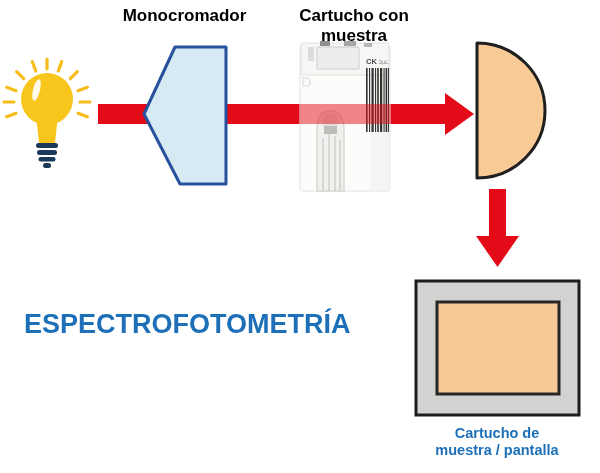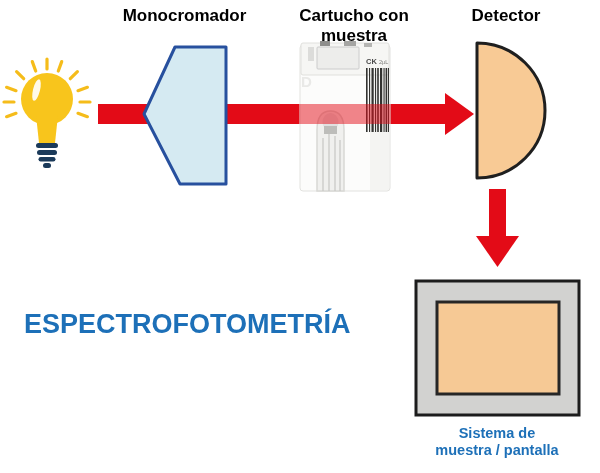--- a/index.html
+++ b/index.html
@@ -110,22 +110,21 @@
     </g>
 
     <g>
       <rect x="416" y="281" width="163" height="134" stroke-width="3" stroke="#1c1c1c" fill="#d2d2d0"></rect>
       <rect x="437" y="302" width="122" height="92" stroke-width="3" stroke="#262626" fill="#f6c995"></rect>
     </g>
   </svg>
 
   <div id="label-mono" class="stage-label">Monocromador</div>
   <div id="label-cart" class="stage-label">Cartucho con muestra</div>
-  <div id="label-det" class="stage-label">Detector</div>
 
   <h1 id="main-title">ESPECTROFOTOMETRÍA</h1>
 
   <div id="label-readout">
-    <div>Sistema de</div>
+    <div>Cartucho de</div>
     <div>muestra / pantalla</div>
   </div>
 
 </div>
 
 </body></html>

